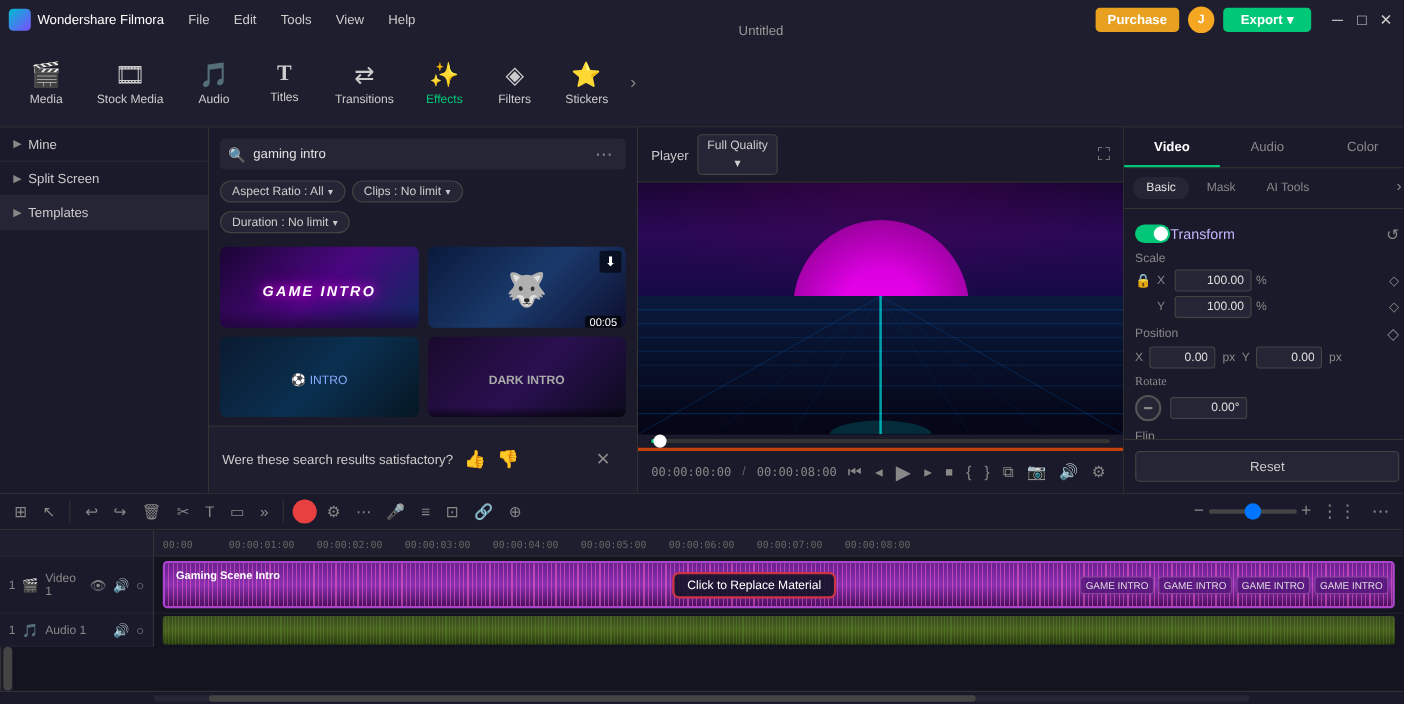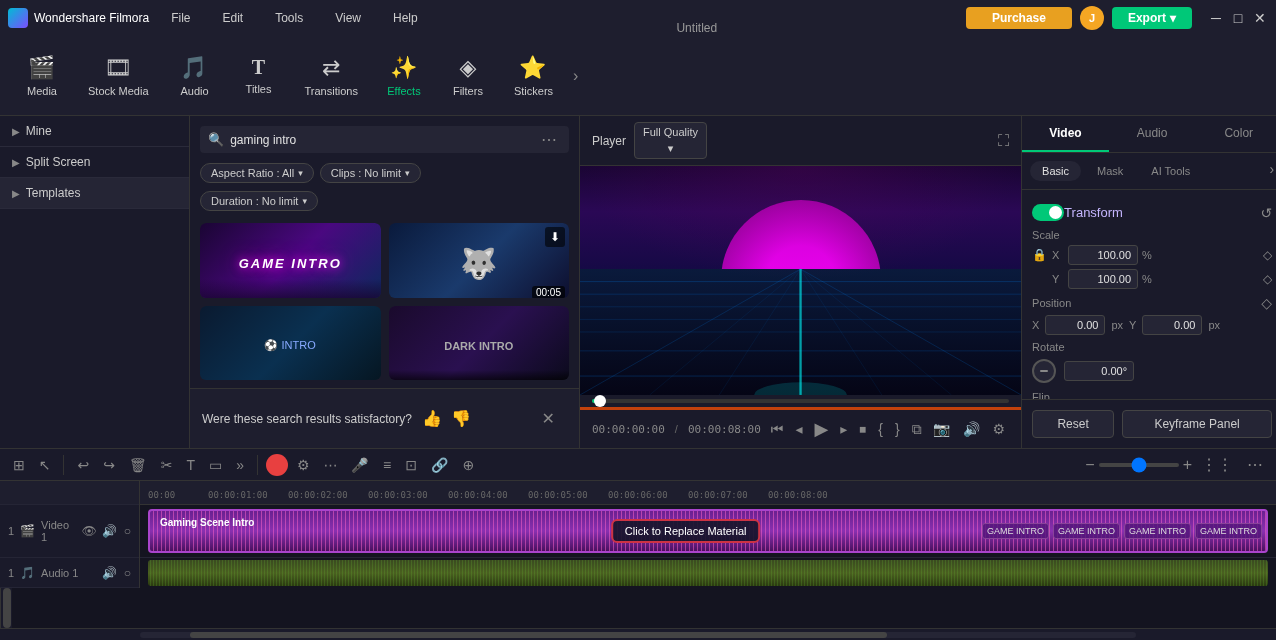--- a/index.html
+++ b/index.html
@@ -4,25 +4,25 @@
   <style>
     * { box-sizing: border-box; margin: 0; padding: 0; }
     body { background: #1a1a2e; color: #e0e0e0; font-family: 'Segoe UI', Arial, sans-serif; font-size: 12px; width: 1276px; height: 640px; overflow: hidden; display: flex; flex-direction: column; }
 
     
     .titlebar { display: flex; align-items: center; background: #1e1e2e; height: 36px; padding: 0 8px; flex-shrink: 0; justify-content: space-between; }
     .titlebar-left { display: flex; align-items: center; gap: 12px; }
     .app-logo { display: flex; align-items: center; gap: 6px; }
     .logo-icon { width: 20px; height: 20px; background: linear-gradient(135deg, #00bcd4, #7c4dff); border-radius: 4px; }
     .app-name { font-size: 12px; color: #ffffff; font-weight: 500; }
-    .menu-bar { display: flex; gap: 12px; }
+    .menu-bar { display: flex; gap: 2px; }
     .menu-item { padding: 4px 10px; color: #ccc; cursor: pointer; border-radius: 3px; font-size: 12px; }
     .titlebar-center { color: #999; font-size: 12px; margin-top: 20px; }
     .titlebar-right { display: flex; align-items: center; gap: 8px; }
-    .purchase-btn { background: #e8a020; color: #fff; border: none; padding: 4px 26px; border-radius: 4px; font-size: 12px; cursor: pointer; font-weight: 600; }
+    .purchase-btn { background: #e8a020; color: #fff; border: none; padding: 4px 11px; border-radius: 4px; font-size: 12px; cursor: pointer; font-weight: 600; }
     .user-avatar { width: 24px; height: 24px; background: #f5a623; border-radius: 50%; display: flex; align-items: center; justify-content: center; font-size: 11px; font-weight: bold; color: #fff; }
     .export-btn { background: #00c878; color: #fff; border: none; padding: 4px 16px; border-radius: 4px; font-size: 12px; cursor: pointer; font-weight: 600; display: flex; align-items: center; gap: 4px; }
     .window-controls { display: flex; gap: 6px; margin-left: 8px; }
     .win-btn { width: 16px; height: 16px; border: none; background: transparent; color: #ccc; cursor: pointer; font-size: 14px; display: flex; align-items: center; justify-content: center; }
 
     
     .main-layout { display: flex; flex: 1; overflow: hidden; }
 
     
     .toolbar { display: flex; align-items: center; background: #1e1e2e; border-bottom: 1px solid #333; height: 80px; padding: 0 12px; gap: 4px; flex-shrink: 0; }
@@ -423,41 +423,40 @@
             <span style="font-size:11px;color:#888;">X</span>
             <input class="param-input" value="0.00" style="width: 60px; background: rgb(37, 37, 53); border: 1px solid rgb(68, 68, 68); color: rgb(224, 224, 224); padding: 3px 6px; border-radius: 3px; font-size: 11px; text-align: right;">
             <span style="font-size:11px;color:#888;">px</span>
             <span style="font-size:11px;color:#888;">Y</span>
             <input class="param-input" value="0.00" style="width: 60px; background: rgb(37, 37, 53); border: 1px solid rgb(68, 68, 68); color: rgb(224, 224, 224); padding: 3px 6px; border-radius: 3px; font-size: 11px; text-align: right;">
             <span style="font-size:11px;color:#888;">px</span>
           </div>
         </div>
 
         <div style="margin-bottom:8px;">
-          <div style="display:flex;align-items:flex-end;justify-content:space-between;margin-bottom:6px;">
+          <div style="display:flex;align-items:flex-end;justify-content:space-between;margin-bottom:6px;font-family:Liberation Serif, serif;">
             <span style="font-size:11px;color:#888;">Rotate</span>
           </div>
           <div style="display:flex;align-items:center;gap:8px;">
             <div style="width:24px;height:24px;border-radius:50%;background:#252535;border:2px solid #555;position:relative;cursor:pointer;flex-shrink:0;">
               <div style="position:absolute;top:50%;left:50%;width:8px;height:2px;background:#888;transform:translate(-50%,-50%);border-radius:1px;"></div>
             </div>
             <input class="param-input" value="0.00°" style="width: 70px; background: rgb(37, 37, 53); border: 1px solid rgb(68, 68, 68); color: rgb(224, 224, 224); padding: 3px 6px; border-radius: 3px; font-size: 11px; text-align: right;">
           </div>
         </div>
 
         <div style="margin-bottom:10px;">
           <div style="font-size:11px;color:#888;margin-bottom:6px;">Flip</div>
 
         </div>
 
       </div>
 
       <div class="bottom-buttons">
         <button class="reset-btn">Reset</button>
-        <button class="keyframe-btn">Keyframe Panel</button>
       </div>
     </div>
   </div>
 
   <div class="bottom-section">
 
     <div class="timeline-toolbar">
       <button class="tl-btn">⊞</button>
       <button class="tl-btn">↖</button>
       <div class="tl-separator"></div>

